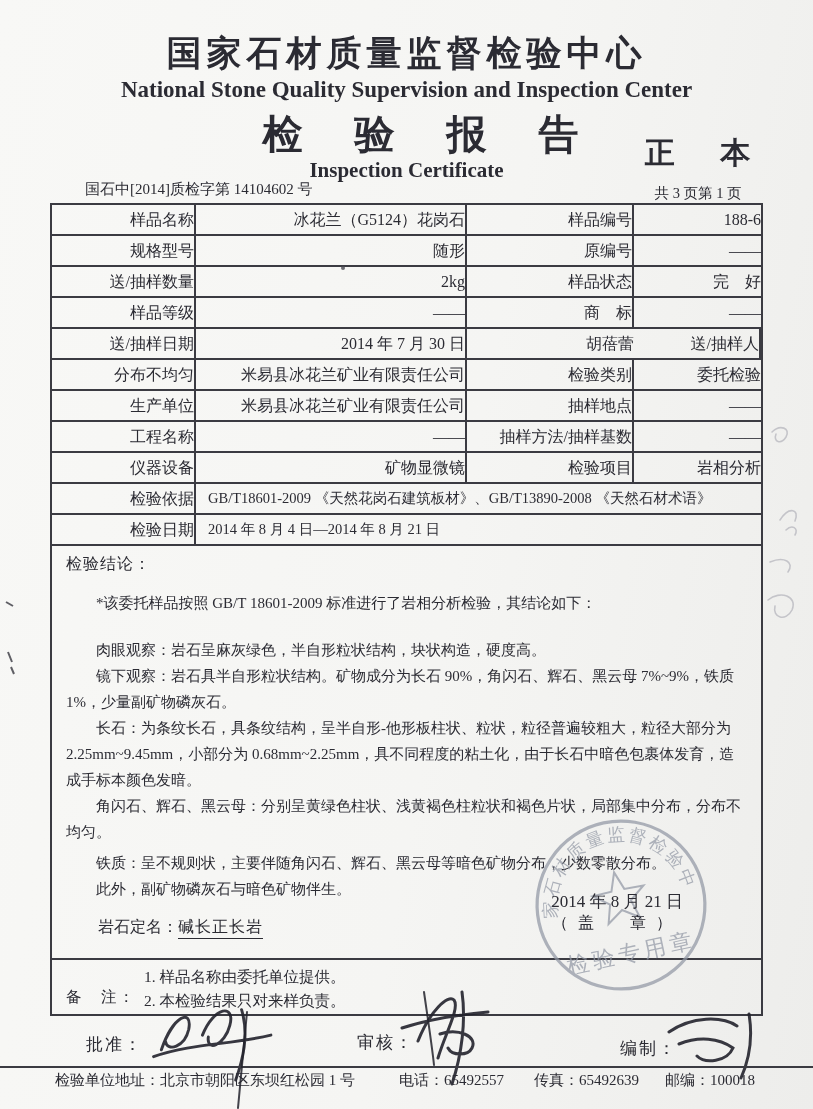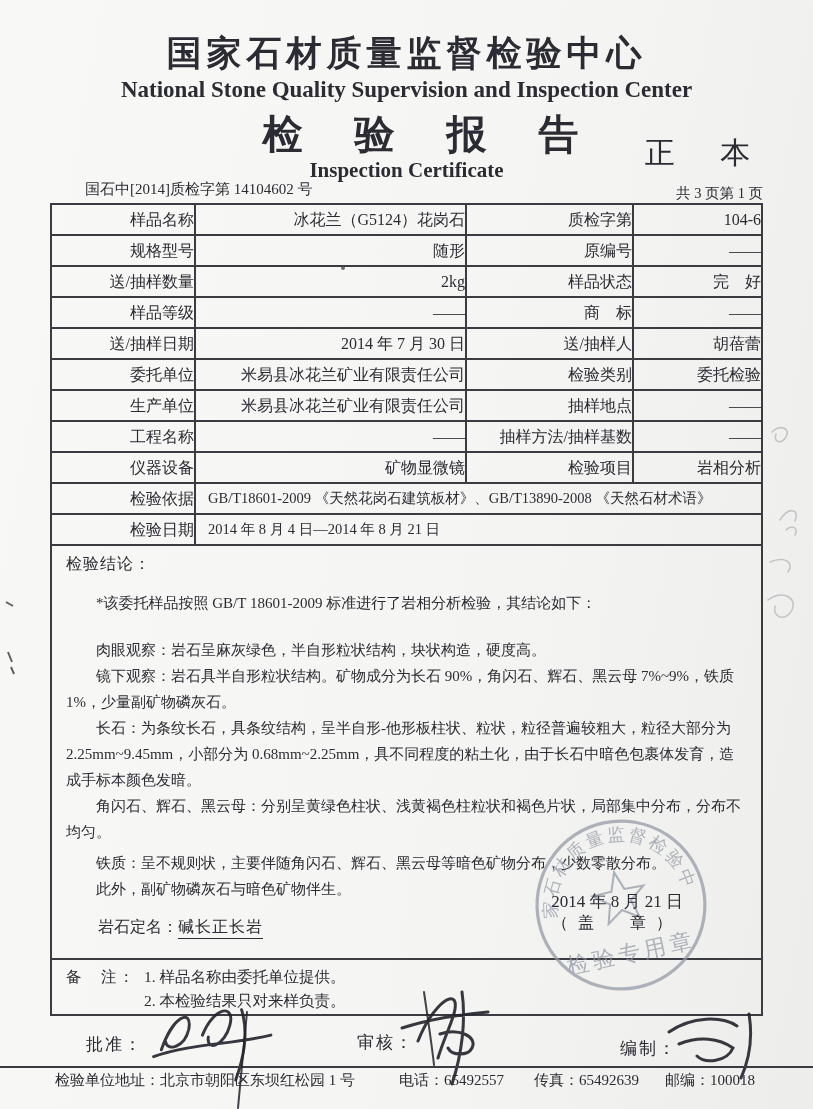--- a/index.html
+++ b/index.html
@@ -8,23 +8,23 @@
     background:linear-gradient(100deg,#f8f8f6 0%,#f5f5f3 55%,#ededeb 100%);
     font-family:"Liberation Serif","DejaVu Serif",serif;
     color:#2b2b33;
   }
   .abs { position:absolute; }
   
   .title-cn { top:30px; left:0; width:100%; text-align:center; font-size:35px; font-weight:600; letter-spacing:5px; }
   .title-en { top:77px; left:0; width:100%; text-align:center; font-size:23px; font-weight:600; }
   .report-cn { top:107px; left:0; width:100%; text-align:center; font-size:40px; font-weight:600; word-spacing:42px;padding-left:14px; }
   .report-en { top:158px; left:0; width:100%; text-align:center; font-size:21px; font-weight:600; }
-  .copy-label { top:133px; left:615px; width:165px; text-align:center; font-size:30px; font-weight:400; word-spacing:38px; }
+  .copy-label { top:133px; left:615px; width:165px; text-align:center; font-size:30px; font-weight:700; word-spacing:38px; }
   .doc-no { top:180px; left:85px; font-size:15px; }
-  .page-ind { top:184px; left:633px; width:130px; text-align:right; font-size:14.5px; }
+  .page-ind { top:184px; left:633px; width:130px; text-align:center; font-size:14.5px; }
   
   .table-wrap { top:203px; left:50px; width:709px; border:2px solid #3b3b42; background:transparent; }
   .grid { display:grid; grid-template-columns:144px 271px 167px 127px; }
   .g-cell { border-right:2px solid #3b3b42; border-bottom:2px solid #3b3b42;
             height:29px; line-height:29px; text-align:right; font-size:16px;
             white-space:nowrap; overflow:hidden; }
   .g-cell.last { border-right:none; }
   .g-cell.wide { grid-column:2 / 5; text-align:left; padding-left:12px; font-size:14.5px; }
   
   .conclusion { position:relative; height:400px; border-bottom:2px solid #3b3b42; padding:6px 14px; font-size:15px; }
@@ -34,21 +34,21 @@
   .c-par.gap-lg { margin-top:21px; }
   .c-par.gap-sm { margin-top:5px; }
   .c-naming { margin:15px 0 0 0; padding-left:2em; font-size:16px;font-family:Liberation Mono, monospace; }
   .c-naming .val { border-bottom:1.5px solid #2b2b33; padding-bottom:1px; letter-spacing:1px; }
   .date-block { position:absolute; left:452px; top:344px; width:226px; text-align:center; font-size:17px; z-index:3; }
   .seal-note { letter-spacing:10px; font-size:16px; }
   .stamp { position:absolute; left:478px; top:268px; width:182px; height:182px;
            color:#9298a5; opacity:.72; transform:rotate(-12deg); z-index:2; }
   
   .remarks { display:flex; height:49px; padding:5px 0 0 14px; font-size:15.5px; line-height:24px; }
-  .remarks-label { width:78px; letter-spacing:2px; }
+  .remarks-label { width:78px; letter-spacing:2px;margin-top:20px; }
   
   .sig-label { font-size:17px; letter-spacing:2px; }
   .rule { top:1066px; left:0; width:813px; height:2px; background:#3b3b42; }
   .footer { top:1071px; left:55px; width:720px; display:flex; font-size:15px; white-space:nowrap; }
   .footer span { display:inline-block; }
   .f-addr { margin-right:44px; }
   .f-tel { margin-right:30px; }
   .f-fax { margin-right:26px; }
   svg { display:block; }
   .sig-svg path { fill:none; stroke:#22222c; stroke-width:3; stroke-linecap:round; opacity:.9; }
@@ -65,44 +65,44 @@
   <div class="abs report-en">Inspection Certificate</div>
   <div class="abs copy-label">正 本</div>
   <div class="abs doc-no">国石中[2014]质检字第 14104602 号</div>
   <div class="abs page-ind">共 3 页第 1 页</div>
 
   <div class="abs table-wrap">
     <div class="grid">
 
       <div class="g-cell">样品名称</div>
       <div class="g-cell">冰花兰（G5124）花岗石</div>
-      <div class="g-cell">质检字第</div>
-      <div class="g-cell last">104-6</div>
+      <div class="g-cell">样品编号</div>
+      <div class="g-cell last">188-6</div>
 
       <div class="g-cell">规格型号</div>
       <div class="g-cell">随形</div>
       <div class="g-cell">原编号</div>
       <div class="g-cell last">——</div>
 
       <div class="g-cell">送/抽样数量</div>
       <div class="g-cell">2kg</div>
       <div class="g-cell">样品状态</div>
       <div class="g-cell last">完　好</div>
 
       <div class="g-cell">样品等级</div>
       <div class="g-cell">——</div>
       <div class="g-cell">商　标</div>
       <div class="g-cell last">——</div>
 
       <div class="g-cell">送/抽样日期</div>
       <div class="g-cell">2014 年 7 月 30 日</div>
+      <div class="g-cell last">胡蓓蕾</div>
       <div class="g-cell">送/抽样人</div>
-      <div class="g-cell last">胡蓓蕾</div>
-
-      <div class="g-cell">委托单位</div>
+
+      <div class="g-cell">分布不均匀</div>
       <div class="g-cell">米易县冰花兰矿业有限责任公司</div>
       <div class="g-cell">检验类别</div>
       <div class="g-cell last">委托检验</div>
 
       <div class="g-cell">生产单位</div>
       <div class="g-cell">米易县冰花兰矿业有限责任公司</div>
       <div class="g-cell">抽样地点</div>
       <div class="g-cell last">——</div>
 
       <div class="g-cell">工程名称</div>

